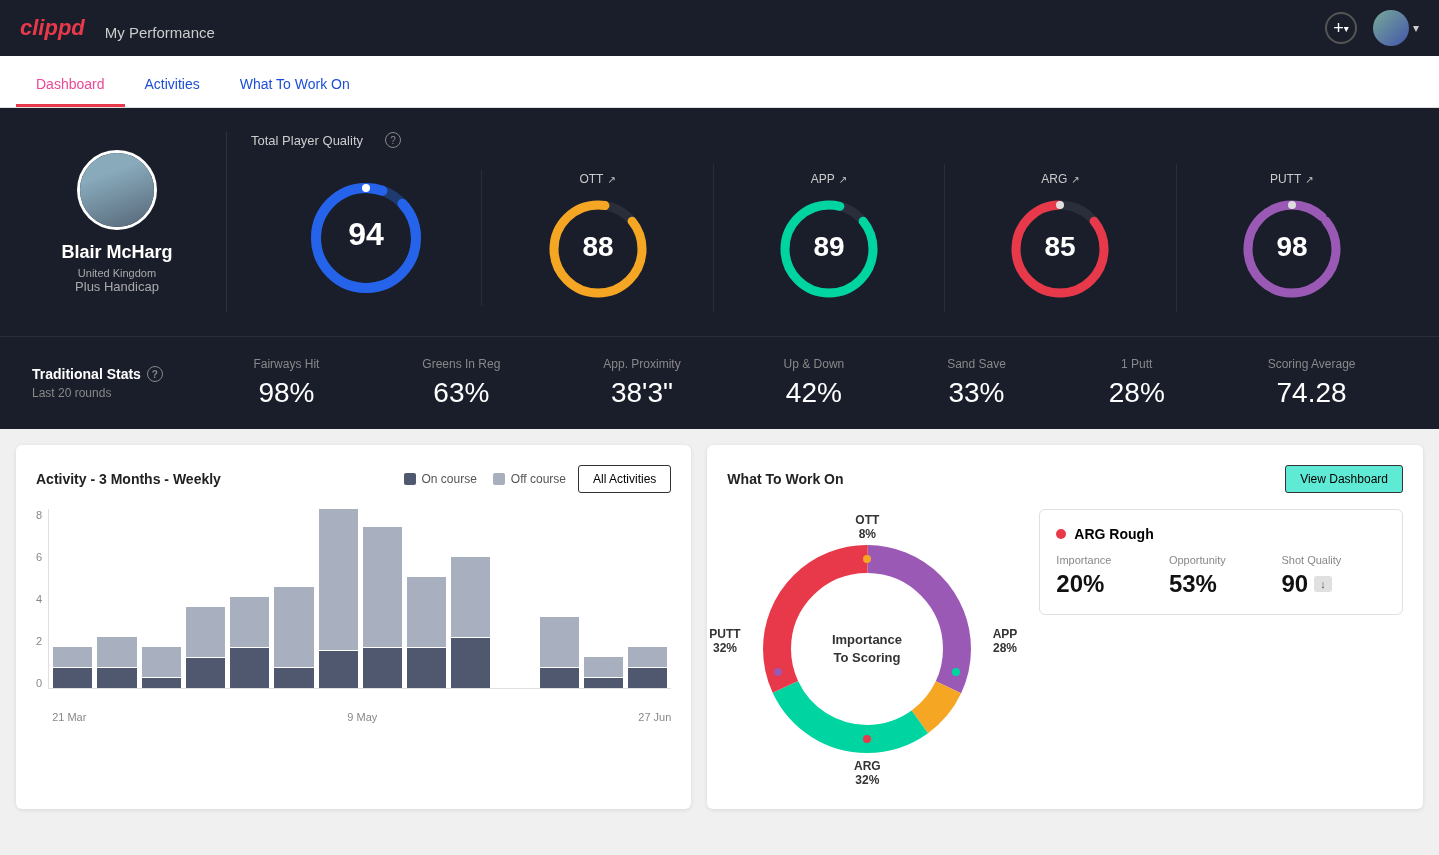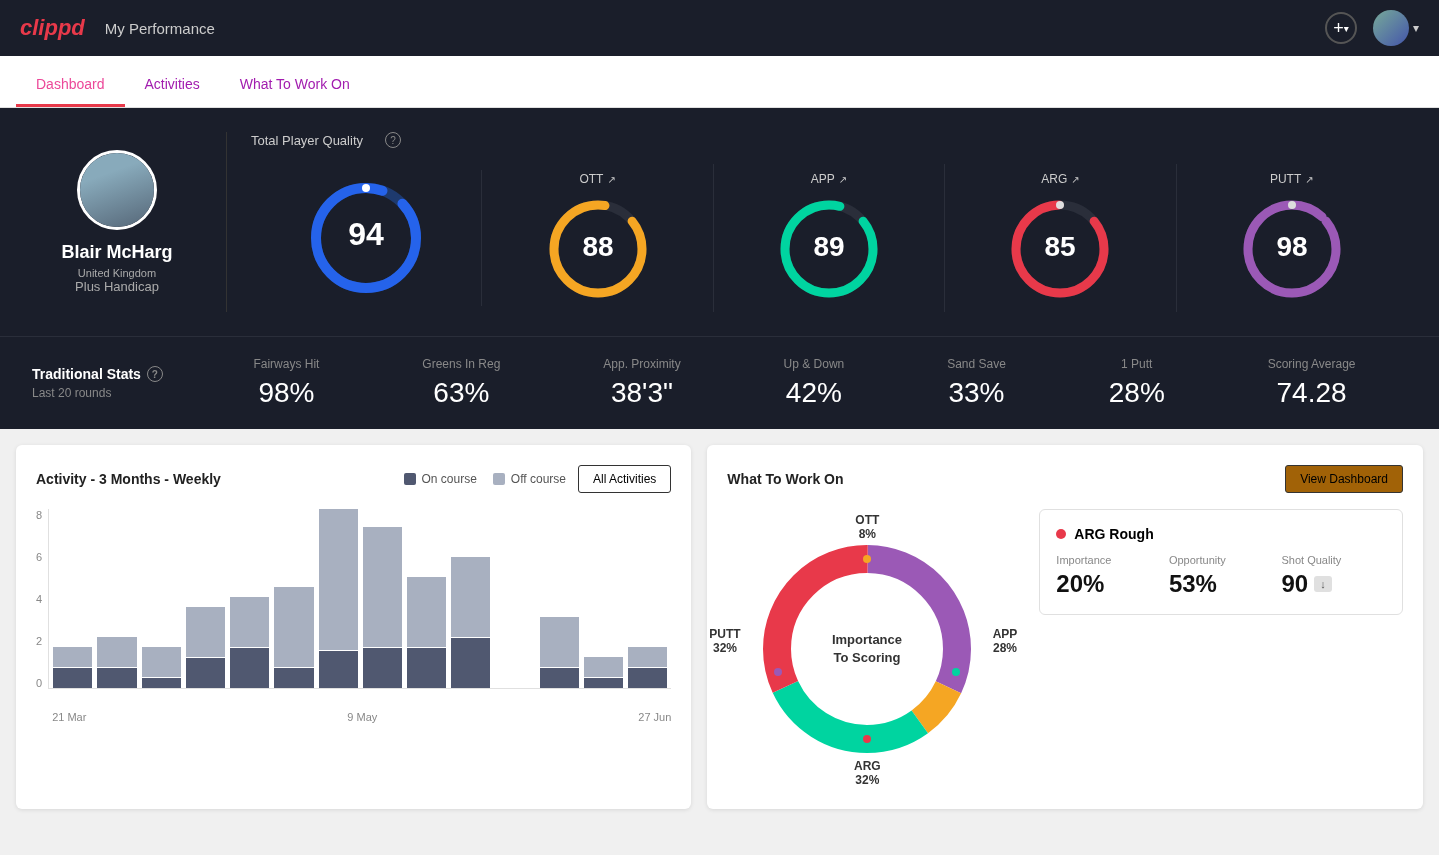--- a/index.html
+++ b/index.html
@@ -9,21 +9,21 @@
     .top-nav {
       background: #1a1e2a;
       display: flex;
       align-items: center;
       padding: 0 20px;
       height: 56px;
       justify-content: space-between;
     }
     .logo { color: #e8394a; font-size: 22px; font-weight: 700; font-style: italic; }
     .nav-title { color: #ccc; font-size: 15px; margin-left: 20px; }
-    .nav-left { display: flex; align-items: center; }
+    .nav-left { display: flex; align-items: flex-end; }
     .nav-right { display: flex; align-items: center; gap: 16px; }
     .nav-icon-btn {
       background: none; border: 2px solid #555; border-radius: 50%;
       width: 32px; height: 32px; color: #fff; display: flex; align-items: center; justify-content: center;
       cursor: pointer; font-size: 18px;
     }
     .nav-avatar-inner { width: 36px; height: 36px; border-radius: 50%; background: linear-gradient(135deg, #7a9, #45a); }
     .nav-dropdown { color: #ccc; font-size: 12px; cursor: pointer; display: flex; align-items: center; gap: 4px; }
 
     
@@ -31,21 +31,21 @@
       background: #fff;
       display: flex;
       align-items: flex-end;
       padding: 0 16px;
       border-bottom: 1px solid #e0e0e0;
       height: 52px;
     }
     .tab {
       padding: 14px 20px 12px;
       font-size: 14px;
-      color: #a21caf;
+      color: #1d4ed8;
       cursor: pointer;
       border-bottom: 3px solid transparent;
       white-space: nowrap;
     }
     .tab.active { color: #ec4899; border-bottom: 3px solid #e8394a; font-weight: 500; }
 
     
     .hero {
       background: #1a1e2a;
       padding: 24px 32px;
@@ -107,21 +107,21 @@
     .all-activities-btn {
       border: 1px solid #333; background: #fff; padding: 6px 14px;
       font-size: 12px; cursor: pointer; border-radius: 3px;
     }
     .chart-area { position: relative; height: 220px; }
     .y-labels { position: absolute; left: 0; top: 0; height: 180px; display: flex; flex-direction: column; justify-content: space-between; font-size: 11px; color: #888; }
 
     
     .work-header { display: flex; align-items: center; justify-content: space-between; margin-bottom: 16px; }
     .work-title { font-size: 14px; font-weight: 600; color: #222; }
-    .view-dash-btn { border: 1px solid #333; background: #a16207; padding: 6px 14px; font-size: 12px; cursor: pointer; border-radius: 3px; }
+    .view-dash-btn { border: 1px solid #333; background: #5eead4; padding: 6px 14px; font-size: 12px; cursor: pointer; border-radius: 3px; }
     .work-content { display: flex; gap: 16px; }
 
     .work-detail-card {
       flex: 1; border: 1px solid #e0e0e0; border-radius: 6px; padding: 16px;
     }
     .work-card-title { font-size: 14px; font-weight: 600; margin-bottom: 12px; display: flex; align-items: center; gap: 8px; }
     .work-card-dot { width: 10px; height: 10px; border-radius: 50%; background: #e8394a; display: inline-block; }
     .work-metric { flex: 1; }
     .work-metric-label { font-size: 11px; color: #888; margin-bottom: 4px; }
     .work-metric-value { font-size: 24px; font-weight: 700; color: #111; }

